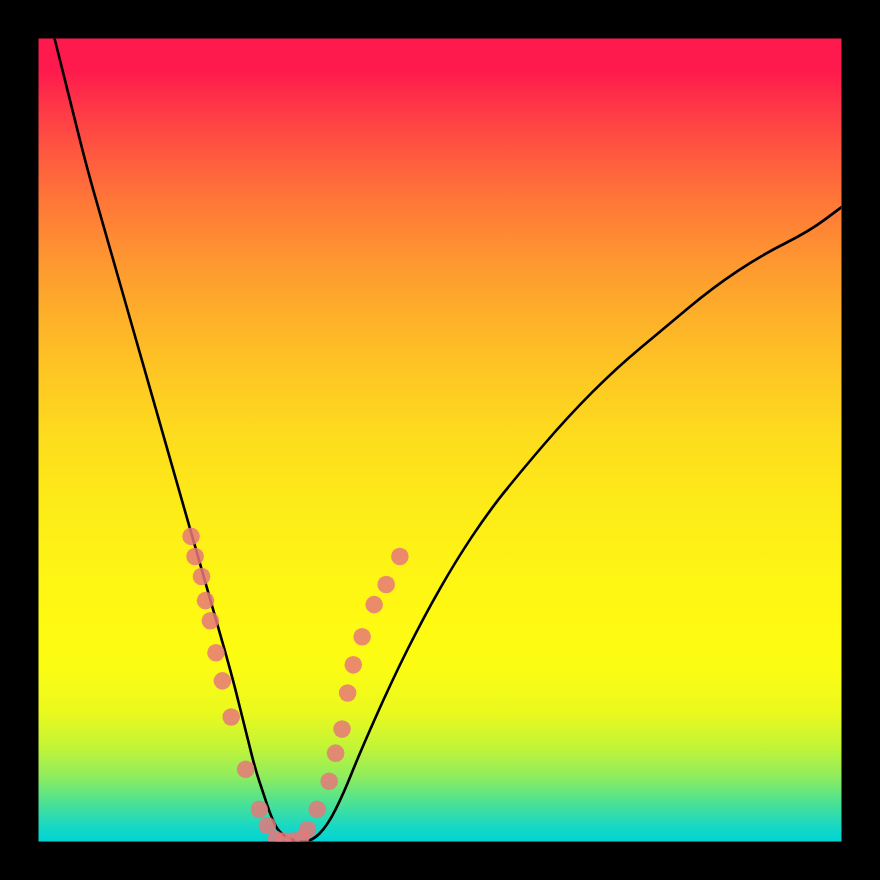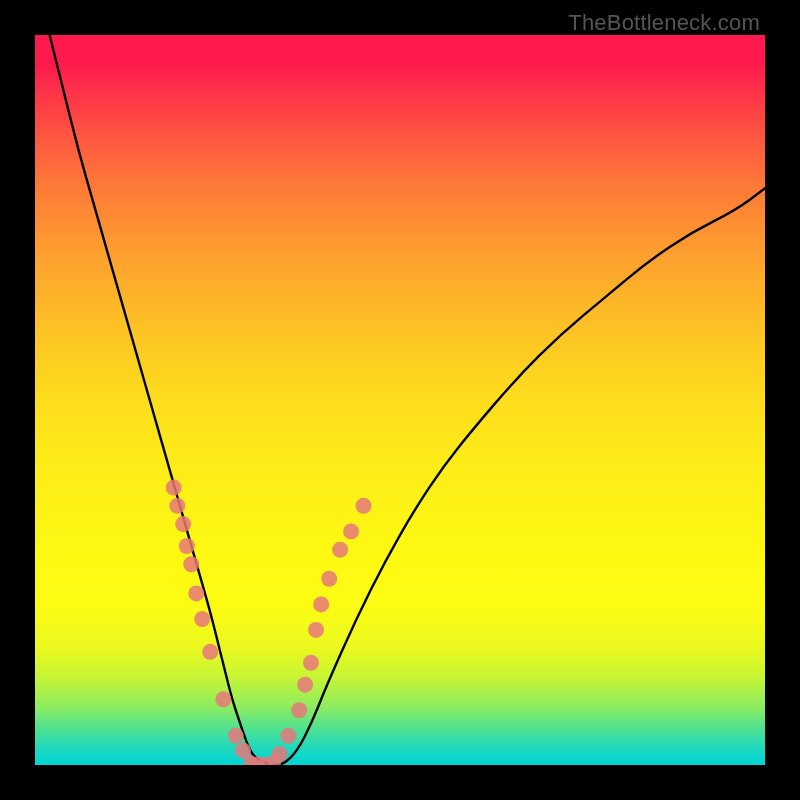--- a/index.html
+++ b/index.html
@@ -70,21 +70,20 @@
   .marker {
     fill: #e6787a;
     fill-opacity: 0.85;
   }
 </style>
 </head>
 <body>
 
 <div class="viewport">
 
-  <div class="attribution">TheBottleneck.com</div>
 
   <div class="plot-wrap">
     <div class="plot-bg"></div>
 
     <svg class="overlay" viewBox="0 0 730 730" preserveAspectRatio="none">
       <path id="curve-path" fill="none" stroke="#000" stroke-width="2.4" stroke-linejoin="round" stroke-linecap="round" d="M 14.6 0 Q 14.6 0 21.9 29.19999999999999 Q 29.2 58.39999999999998 36.5 87.60000000000002 Q 43.8 116.80000000000007 51.099999999999994 142.35000000000002 Q 58.4 167.89999999999998 65.7 193.45000000000002 Q 73 219.00000000000006 80.3 244.55000000000004 Q 87.6 270.1 94.9 295.65 Q 102.2 321.2 109.5 346.75 Q 116.8 372.3 124.1 397.85 Q 131.4 423.40000000000003 138.7 448.95000000000005 Q 146 474.5 153.3 500.05 Q 160.6 525.6 167.89999999999998 551.1500000000001 Q 175.2 576.7 178.85 591.3 Q 182.5 605.9 186.15 620.5 Q 189.8 635.1 193.45000000000002 649.7 Q 197.10000000000002 664.3 200.75 675.25 Q 204.4 686.2 208.05 697.1500000000001 Q 211.7 708.1 215.35 715.4000000000001 Q 219 722.7 226.3 726.35 Q 233.6 730 240.9 730 Q 248.20000000000002 730 255.5 722.7 Q 262.8 715.4 270.1 700.8 Q 277.4 686.2 284.7 667.95 Q 292 649.7 306.6 616.85 Q 321.2 584 335.79999999999995 554.8 Q 350.4 525.6 365 500.05 Q 379.6 474.5 394.20000000000005 452.6 Q 408.8 430.70000000000005 423.4 412.45000000000005 Q 438 394.2 459.9 368.65 Q 481.8 343.09999999999997 503.70000000000005 321.2 Q 525.6 299.3 547.5 281.05 Q 569.4 262.8 591.3 244.55 Q 613.1999999999999 226.3 635.0999999999999 211.70000000000002 Q 657 197.10000000000002 678.9 186.15000000000003 Q 700.8 175.20000000000005 715.4 164.25 T 730 153.29999999999995"></path>
       <g id="markers-left">
           <circle cx="138.7" cy="452.6" r="8" class="marker"></circle>
           <circle cx="142.35" cy="470.85" r="8" class="marker"></circle>
           <circle cx="148.19" cy="489.1" r="8" class="marker"></circle>

